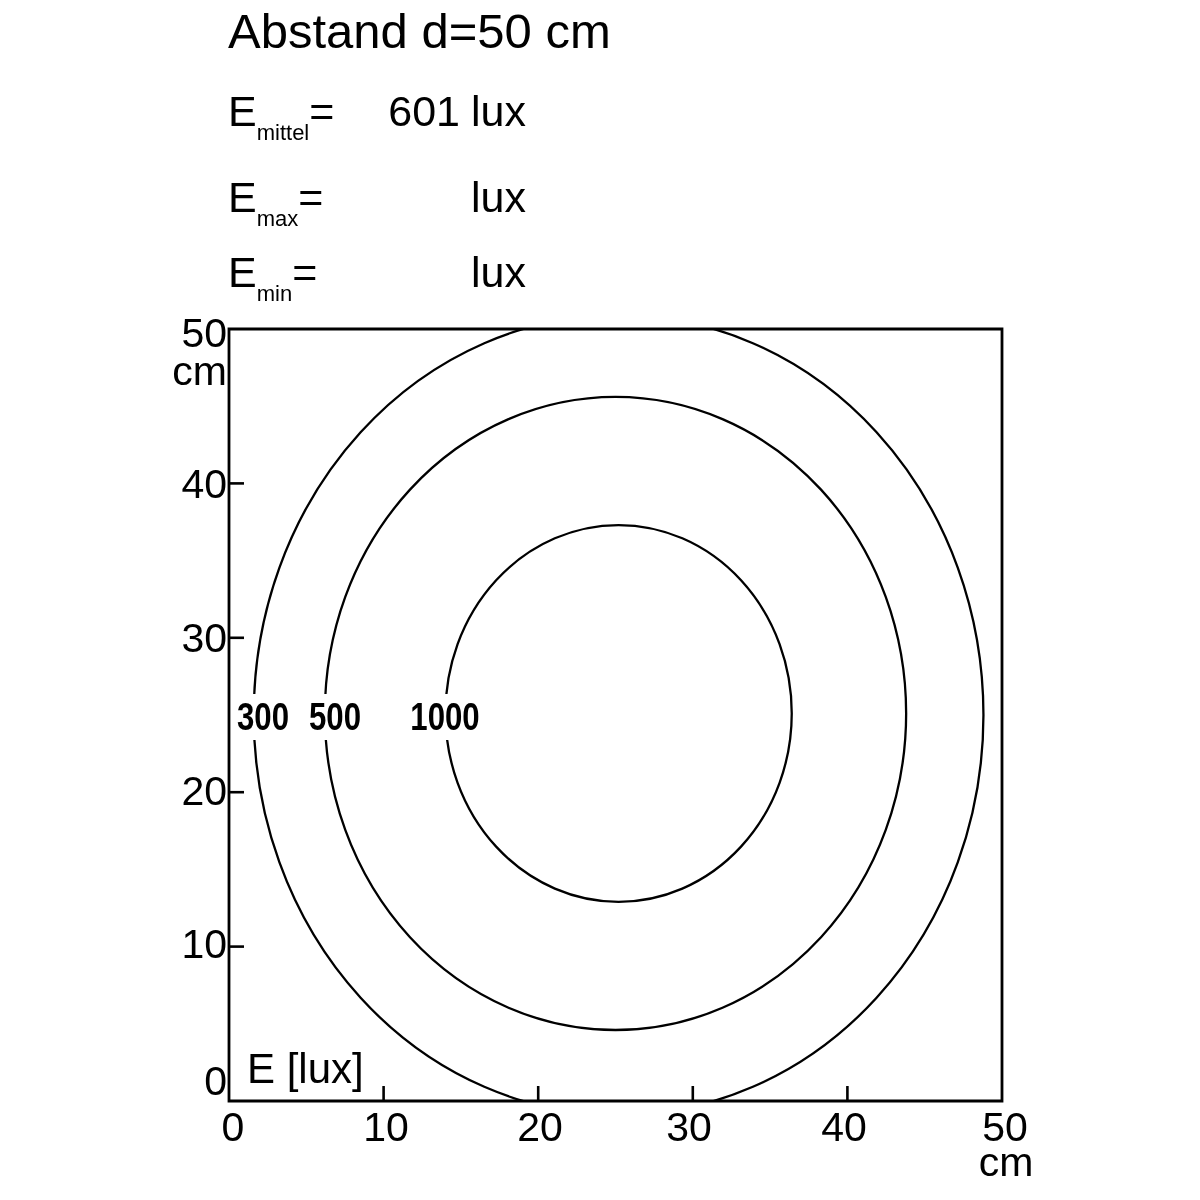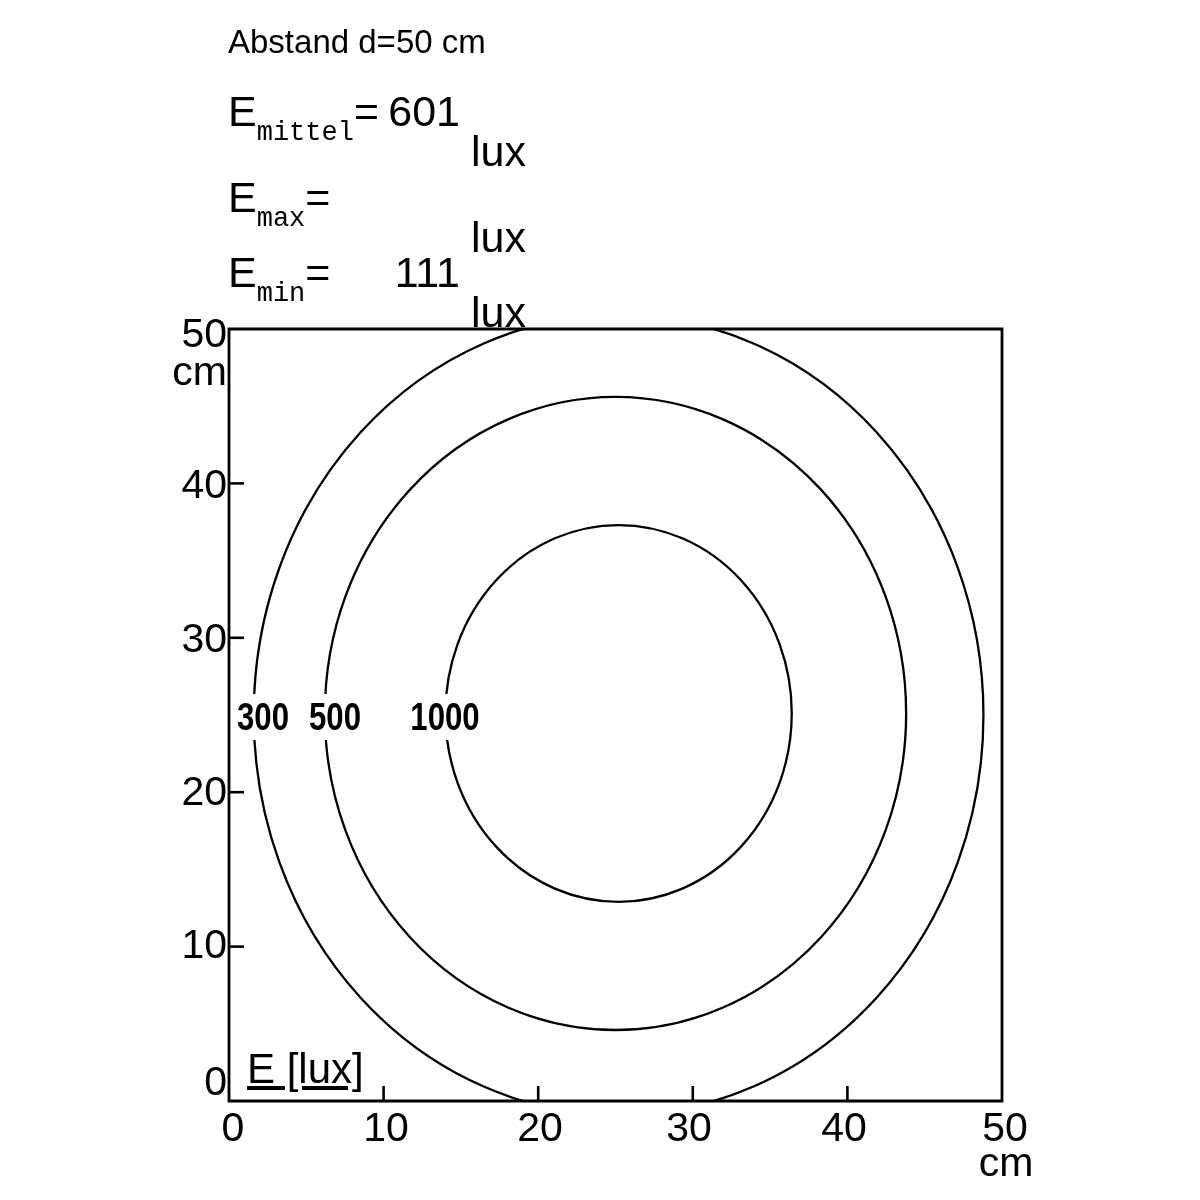--- a/index.html
+++ b/index.html
@@ -11,45 +11,45 @@
     font-family: "Liberation Sans", sans-serif;
     color: #000000;
     overflow: hidden;
   }
   .page { position: relative; width: 1200px; height: 1200px; background: #ffffff; }
 
   
   .title {
     position: absolute;
     left: 228px;
-    top: 25px;
-    font-size: 33px;
+    top: 7px;
+    font-size: 49px;
     line-height: 1;
     white-space: nowrap;
   }
   .stat-row {
     position: absolute;
     left: 228px;
     width: 620px;
     height: 70px;
     font-size: 43px;
     line-height: 1;
     white-space: nowrap;
   }
   .stat-row .sym  { display: inline-block; }
-  .stat-row .sub  { display: inline-block; font-size: 27px; vertical-align: -14px; font-family: Liberation Mono, monospace; }
+  .stat-row .sub  { display: inline-block; font-size: 22px; vertical-align: -14px; }
   .stat-row .eq   { display: inline-block; }
   .stat-row .val  {
     position: absolute;
     left: 82px;
     top: 0;
     width: 150px;
     text-align: right;
   }
-  .stat-row .unit { position: absolute; left: 243px; top: 0; margin-top: 40px; }
+  .stat-row .unit { position: absolute; left: 243px; top: 0; }
 
   
   .plot-svg {
     position: absolute;
     left: 229px;
     top: 329px;
     overflow: visible;
   }
   .plot-svg .contour {
     fill: none;
@@ -83,21 +83,20 @@
 
   
   .qlabel {
     position: absolute;
     left: 247px;
     top: 1069px;
     transform: translateY(-50%);
     font-size: 42px;
     line-height: 1;
     white-space: nowrap;
-    text-decoration: underline;
   }
 
   
   .ylab {
     position: absolute;
     right: 973px;
     transform: translateY(-50%);
     font-size: 41px;
     line-height: 1;
     white-space: nowrap;
@@ -123,21 +122,20 @@
     <span class="unit">lux</span>
   </div>
 
   <div class="stat-row" style="top:176px">
     <span class="sym">E</span><span class="sub">max</span><span class="eq">=</span>
     <span class="unit">lux</span>
   </div>
 
   <div class="stat-row" style="top:251px">
     <span class="sym">E</span><span class="sub">min</span><span class="eq">=</span>
-    <span class="val">111</span>
     <span class="unit">lux</span>
   </div>
 
   <svg class="plot-svg" width="773" height="772" viewBox="0 0 50 50" preserveAspectRatio="none">
     <defs>
       <clipPath id="plotclip">
           <rect x="0" y="0" width="50" height="50"></rect>
         </clipPath>
     </defs>
 

